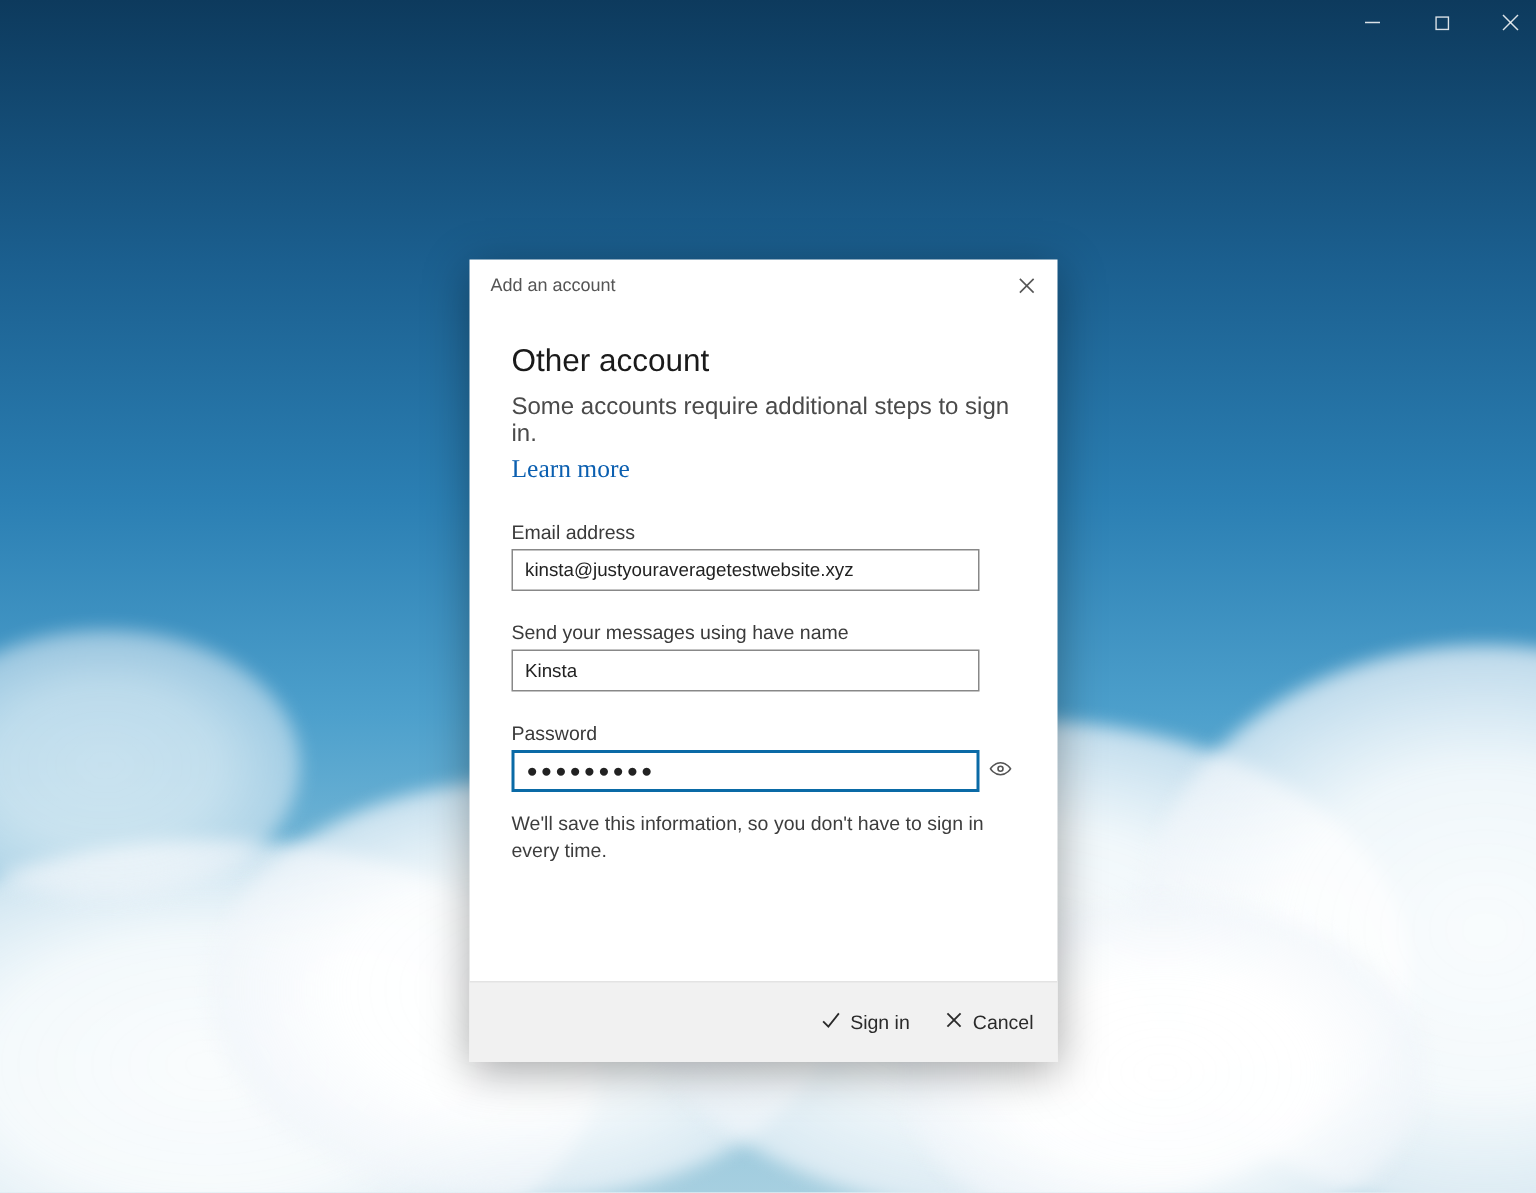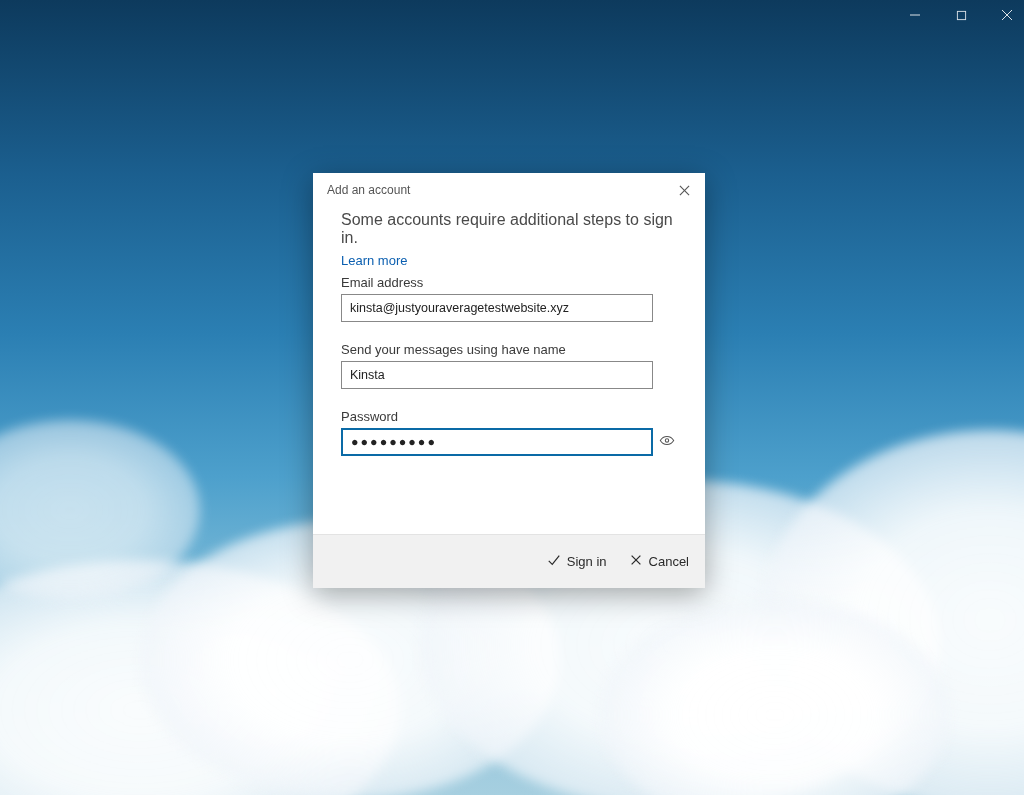--- a/index.html
+++ b/index.html
@@ -49,21 +49,21 @@
   }
   .dialog-body {
     padding: 4px 28px 22px 28px;
     color: #2b2b2b;
   }
   .dialog-body h1 {
     font-size: 21px; font-weight: 400; color:#1a1a1a;
     margin: 18px 0 10px 0;
   }
   .subtitle { font-size: 16px; color:#4a4a4a; margin-bottom: 4px; }
-  .learn-more { font-size: 13px; color:#0b5fb0; display:inline-block; }
+  .learn-more { font-size: 17px; color:#0b5fb0; margin-bottom: 18px; display:inline-block;font-family:Liberation Serif, serif; }
   .field-label { font-size: 13px; color:#3a3a3a; margin-bottom: 4px; margin-top: 6px; }
   .text-input {
     width: 312px; height: 28px;
     border: 1px solid #888;
     background:#fff;
     font-size: 12.5px; color:#222;
     padding: 0 8px;
     outline: none;
   }
   .password-wrap {
@@ -130,20 +130,21 @@
     <span>Add an account</span>
     <div class="close">
       <svg viewBox="0 0 12 12" width="11" height="11">
           <line x1="1" y1="1" x2="11" y2="11" stroke="currentColor" stroke-width="1.2"></line>
           <line x1="11" y1="1" x2="1" y2="11" stroke="currentColor" stroke-width="1.2"></line>
         </svg>
     </div>
   </div>
 
   <div class="dialog-body">
+    <h1>Other account</h1>
     <div class="subtitle">Some accounts require additional steps to sign in.</div>
     <a class="learn-more">Learn more</a>
 
     <div class="field-label">Email address</div>
     <input class="text-input" type="text" value="kinsta@justyouraveragetestwebsite.xyz" style="">
 
     <div class="spacer"></div>
 
     <div class="field-label">Send your messages using have name</div>
     <input class="text-input" type="text" value="Kinsta" style="">
@@ -154,20 +155,21 @@
     <div class="password-wrap">
       <input class="text-input" type="text" value="●●●●●●●●●" style="">
       <span class="reveal-eye">
         <svg viewBox="0 0 24 24" width="16" height="16" fill="none" stroke="currentColor" stroke-width="1.6">
           <path d="M2 12s3.5-6 10-6 10 6 10 6-3.5 6-10 6S2 12 2 12z"></path>
           <circle cx="12" cy="12" r="2.5"></circle>
         </svg>
       </span>
     </div>
 
+    <div class="hint">We'll save this information, so you don't have to sign in every time.</div>
     <div class="gap"></div>
   </div>
 
   <div class="dialog-footer">
     <div class="footer-btn">
       <span>
         <svg viewBox="0 0 16 16">
             <polyline points="2,9 6,13 14,3" fill="none" stroke="#2a2a2a" stroke-width="1.4"></polyline>
           </svg>
       </span>

